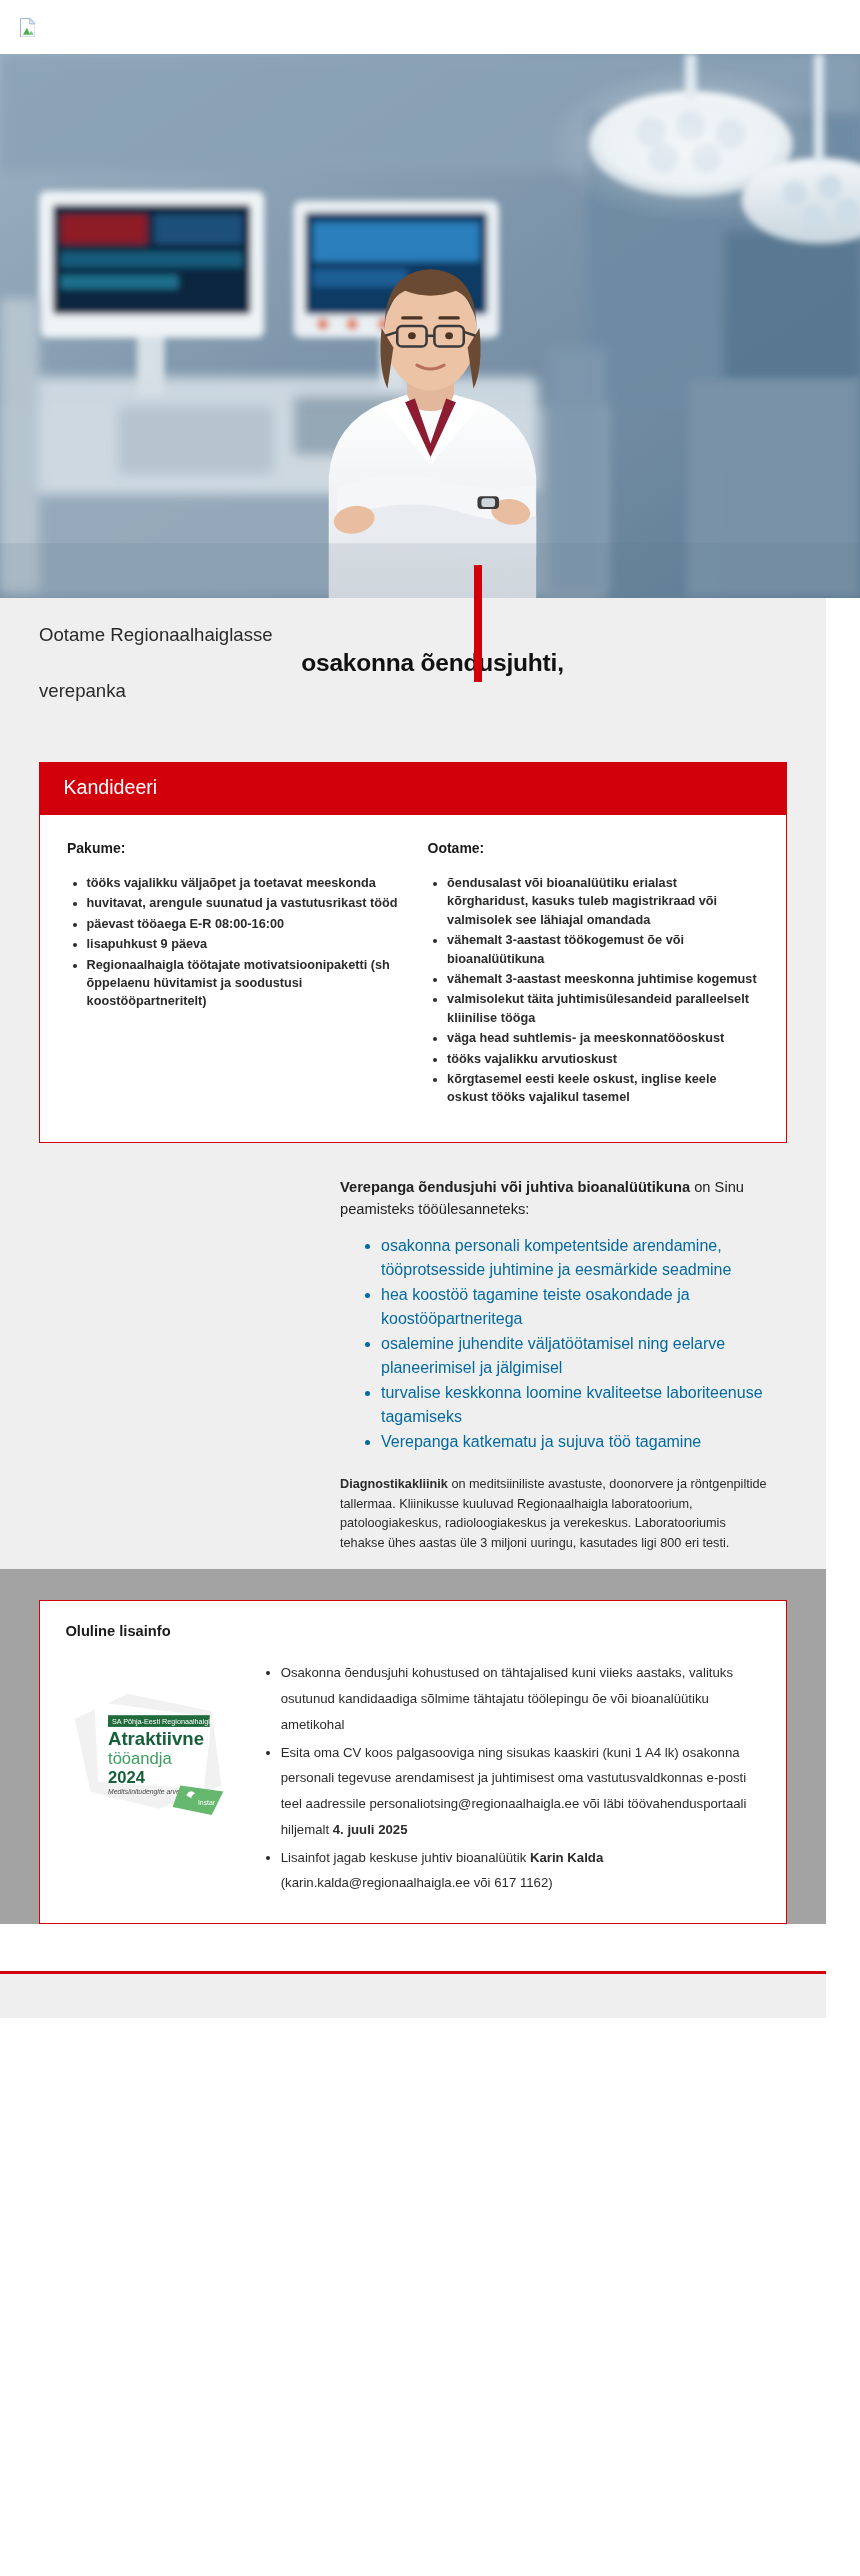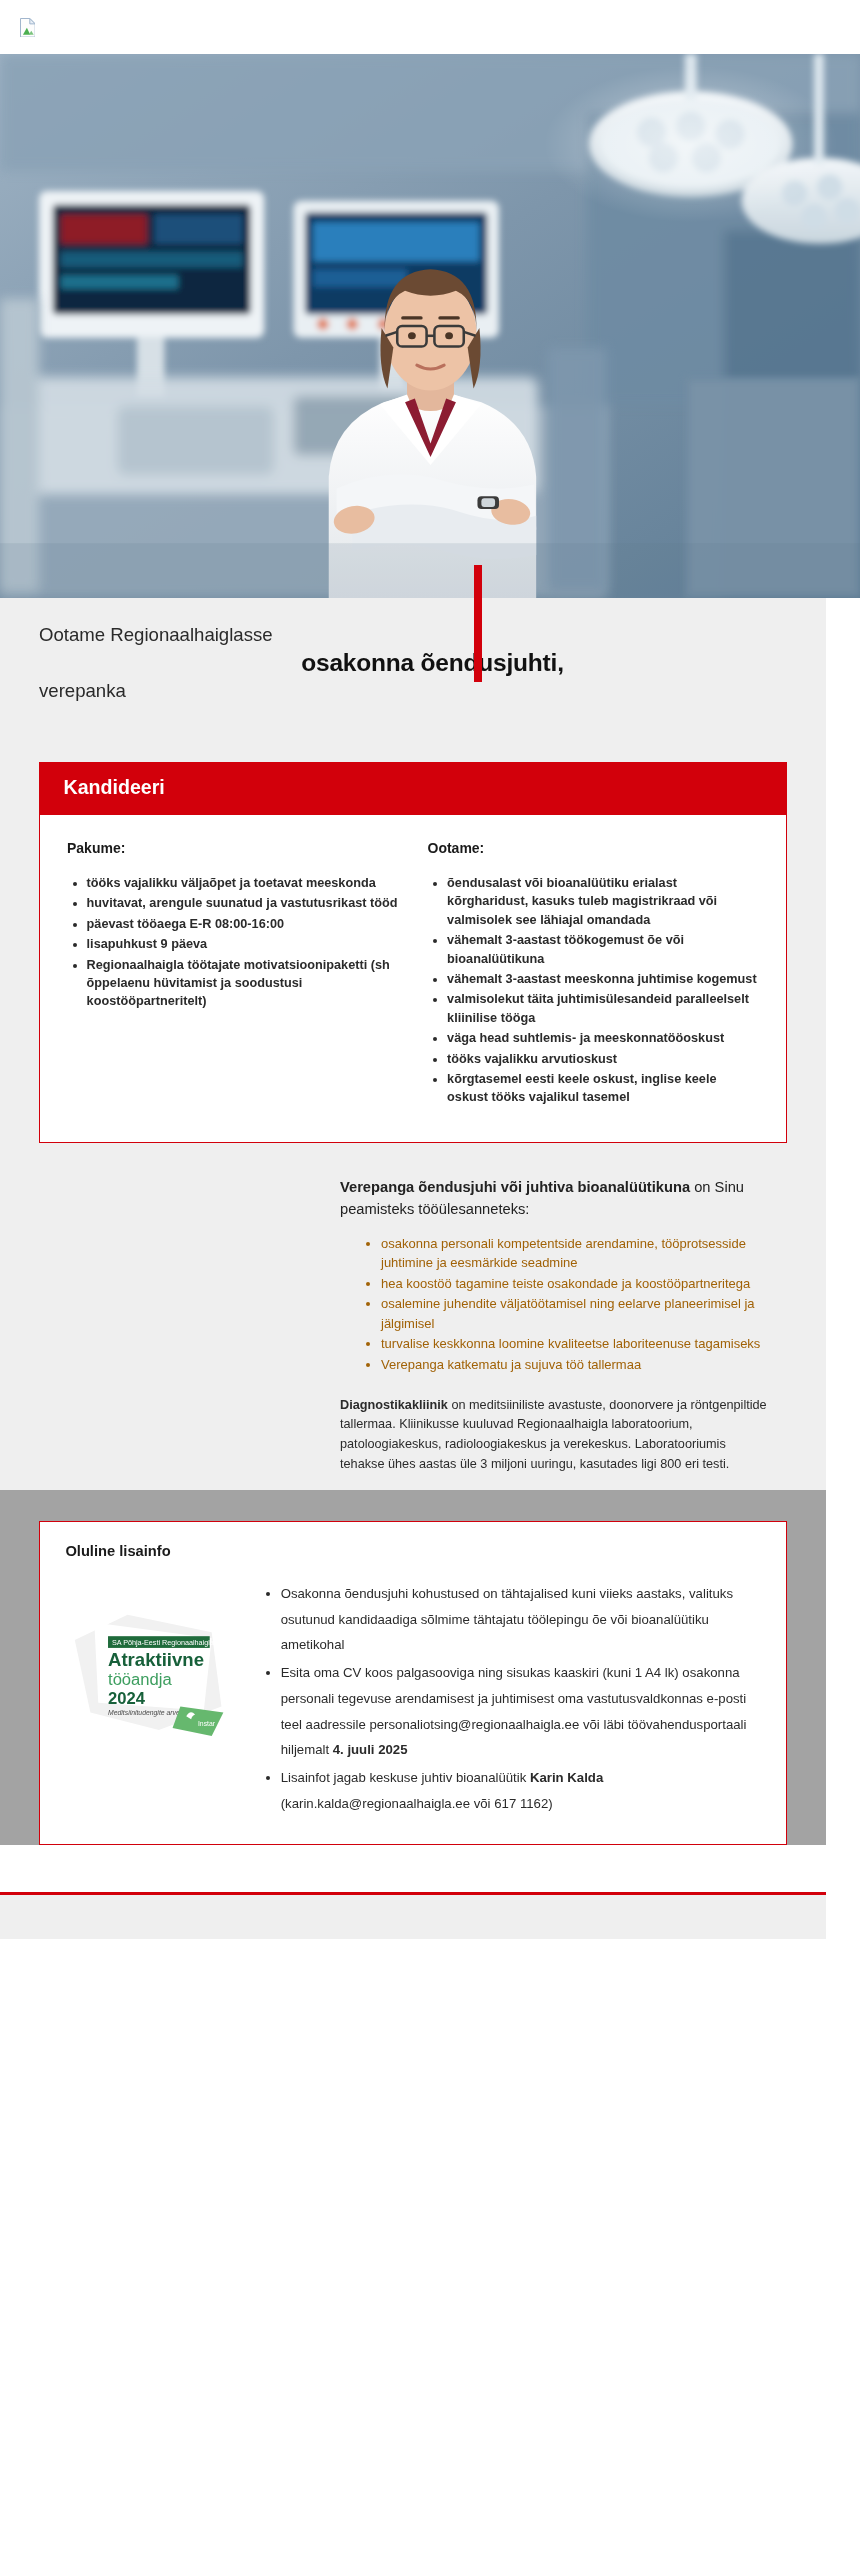--- a/index.html
+++ b/index.html
@@ -52,42 +52,42 @@
 
   
   .section-bg { background:#efefef; padding: 29px 0 0 0; }
   .card {
     margin: 0 39px;
     border: 1px solid #d2000b;
     background:#ffffff;
   }
   .card-head {
     background:#d2000b; color:#ffffff;
-    font-size: 19.6px; font-weight:700;
+    font-size: 19.6px; font-weight:400;
     padding: 13.7px 0 15.7px 23.5px;
   }
   .card-body { padding: 25.4px 27px 33px 27px; display:flex; gap: 29px; }
   .col { flex: 1 1 0; min-width:0; }
   .col h3 {
     margin: 0 0 17.6px 0; font-size: 14px; font-weight:700; color:#1a1a1a;
   }
   .col ul { margin:0; padding-left: 19.6px; font-weight: bold; }
   .col li {
     font-size: 12.7px; line-height: 1.45; color:#2b2b2b; margin-bottom: 2px;
   }
   .col li::marker { color:#2b2b2b; }
 
   
   .tasks { background:#efefef; padding: 33px 59px 9.8px 340px; }
   .tasks .lead {
     font-size: 14.7px; line-height: 1.5; color:#222; margin: 0 0 13.7px 0;
   }
   .tasks .lead b { font-weight: 700; }
   .tasks ul { margin: 0 0 21.5px 0; padding-left: 41px; }
-  .tasks li { font-size: 13px; line-height:1.5; color:#a16207; margin-bottom: 1px; }
+  .tasks li { font-size: 16px; line-height:1.5; color:#0369a1; margin-bottom: 1px; }
   .tasks p.para {
     font-size: 12.7px; line-height: 1.55; color:#2b2b2b; margin: 0 0 5.9px 0;
   }
   .tasks p.para b { font-weight:700; }
 
   
   .info-wrap { background:#a3a3a3; padding: 31px 0 0 0; }
   .info-card {
     margin: 0 39px; border:1px solid #d2000b; background:#ffffff;
     padding: 21.5px 29px 25.4px 25.4px;
@@ -299,21 +299,21 @@
 
   <div class="tasks">
     <p class="lead">
       <b>Verepanga õendusjuhi või juhtiva bioanalüütikuna</b><span> on Sinu peamisteks tööülesanneteks:</span>
     </p>
     <ul>
         <li>osakonna personali kompetentside arendamine, tööprotsesside juhtimine ja eesmärkide seadmine</li>
         <li>hea koostöö tagamine teiste osakondade ja koostööpartneritega</li>
         <li>osalemine juhendite väljatöötamisel ning eelarve planeerimisel ja jälgimisel</li>
         <li>turvalise keskkonna loomine kvaliteetse laboriteenuse tagamiseks</li>
-        <li>Verepanga katkematu ja sujuva töö tallermaa</li>
+        <li>Verepanga katkematu ja sujuva töö tagamine</li>
       </ul>
     <p class="para">
       <b>Diagnostikakliinik</b><span> on meditsiiniliste avastuste, doonorvere ja röntgenpiltide tallermaa. Kliinikusse kuuluvad Regionaalhaigla laboratoorium, patoloogiakeskus, radioloogiakeskus ja verekeskus. Laboratooriumis tehakse ühes aastas üle 3 miljoni uuringu, kasutades ligi 800 eri testi.</span>
     </p>
   </div>
 
   <div class="info-wrap">
     <div class="info-card">
       <h3>Oluline lisainfo</h3>
       <div class="info-row">

